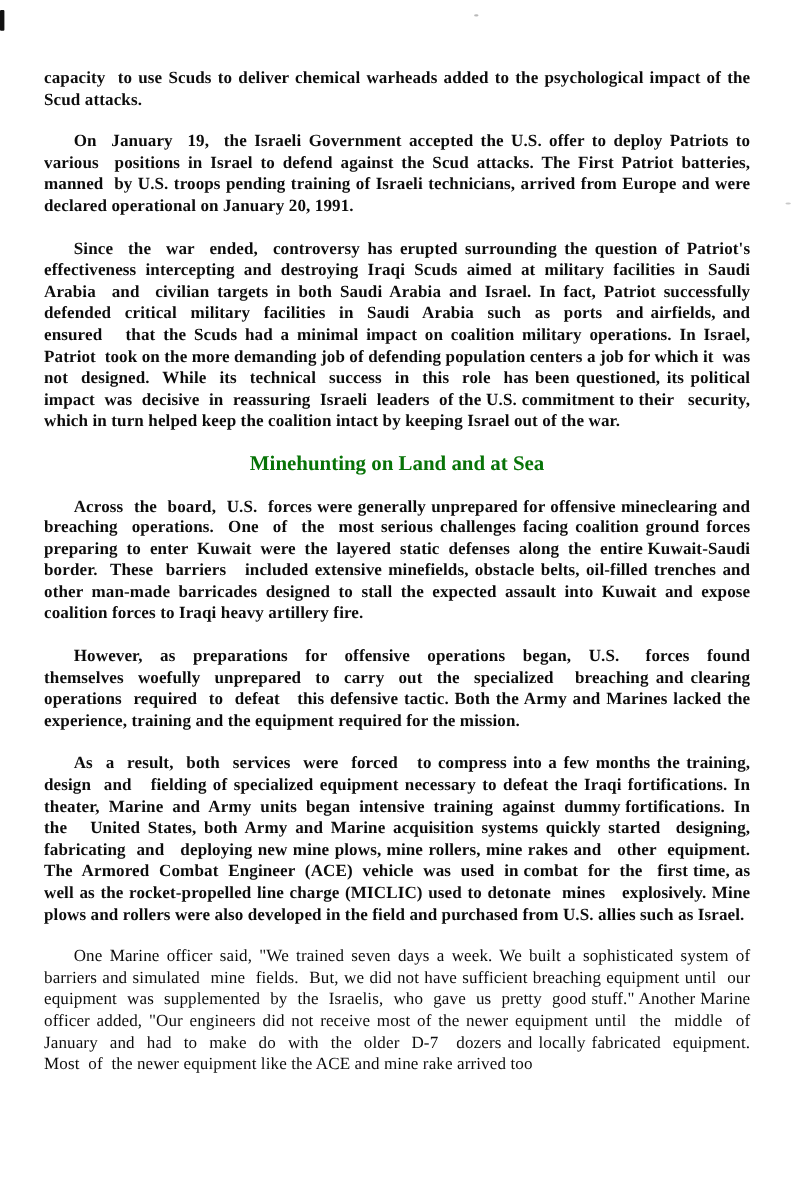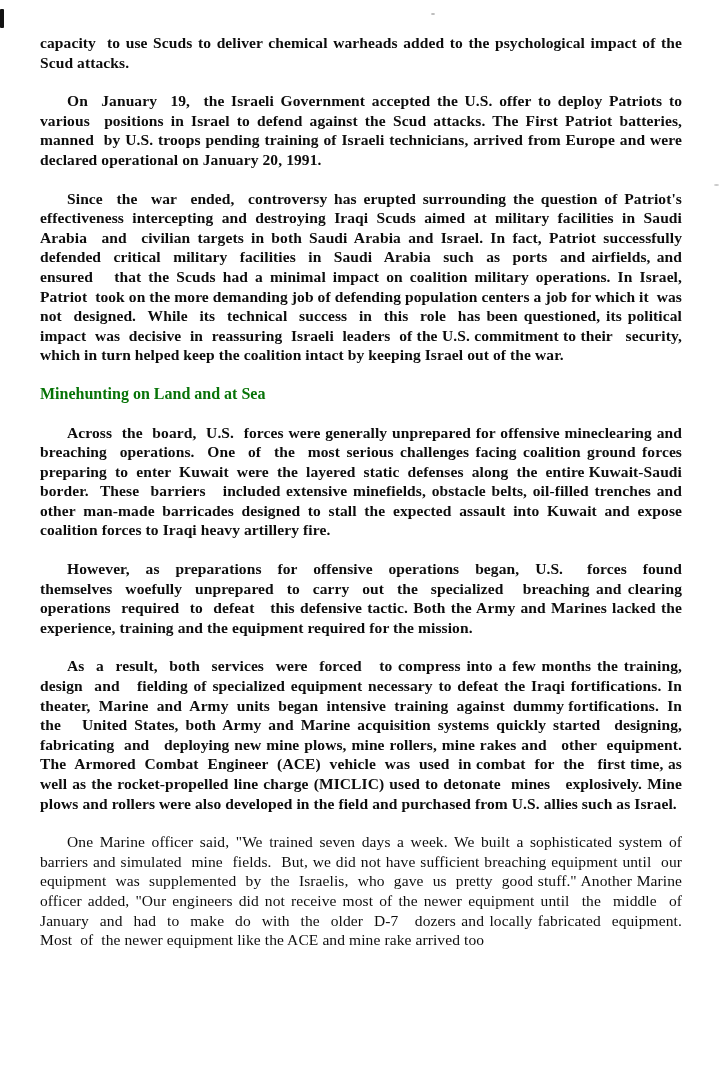--- a/index.html
+++ b/index.html
@@ -27,33 +27,34 @@
     line-height: 19.6px;
     font-weight: 700;
     color: #0d0d0d;
     text-align: justify;
     text-indent: 27px;
     white-space: pre-wrap;
     letter-spacing: 0.1px;
   }
   .body-para.no-indent {
     text-indent: 0;
+    margin-top: 28px;
   }
   .body-para.regular-weight {
     font-weight: 400;
   }
   .body-para.regular-weight strong {
     font-weight: 400;
   }
   .section-heading {
     margin: 19px 0 19px 0;
-    font-size: 16px;
+    font-size: 19px;
     line-height: 19.6px;
     font-weight: 700;
-    text-align: left;
+    text-align: center;
     text-indent: 0;
   }
   .page-number {
     position: absolute;
     top: 1078px;
     left: 0;
     width: 100%;
     text-align: center;
     font-size: 15px;
     font-weight: 700;

